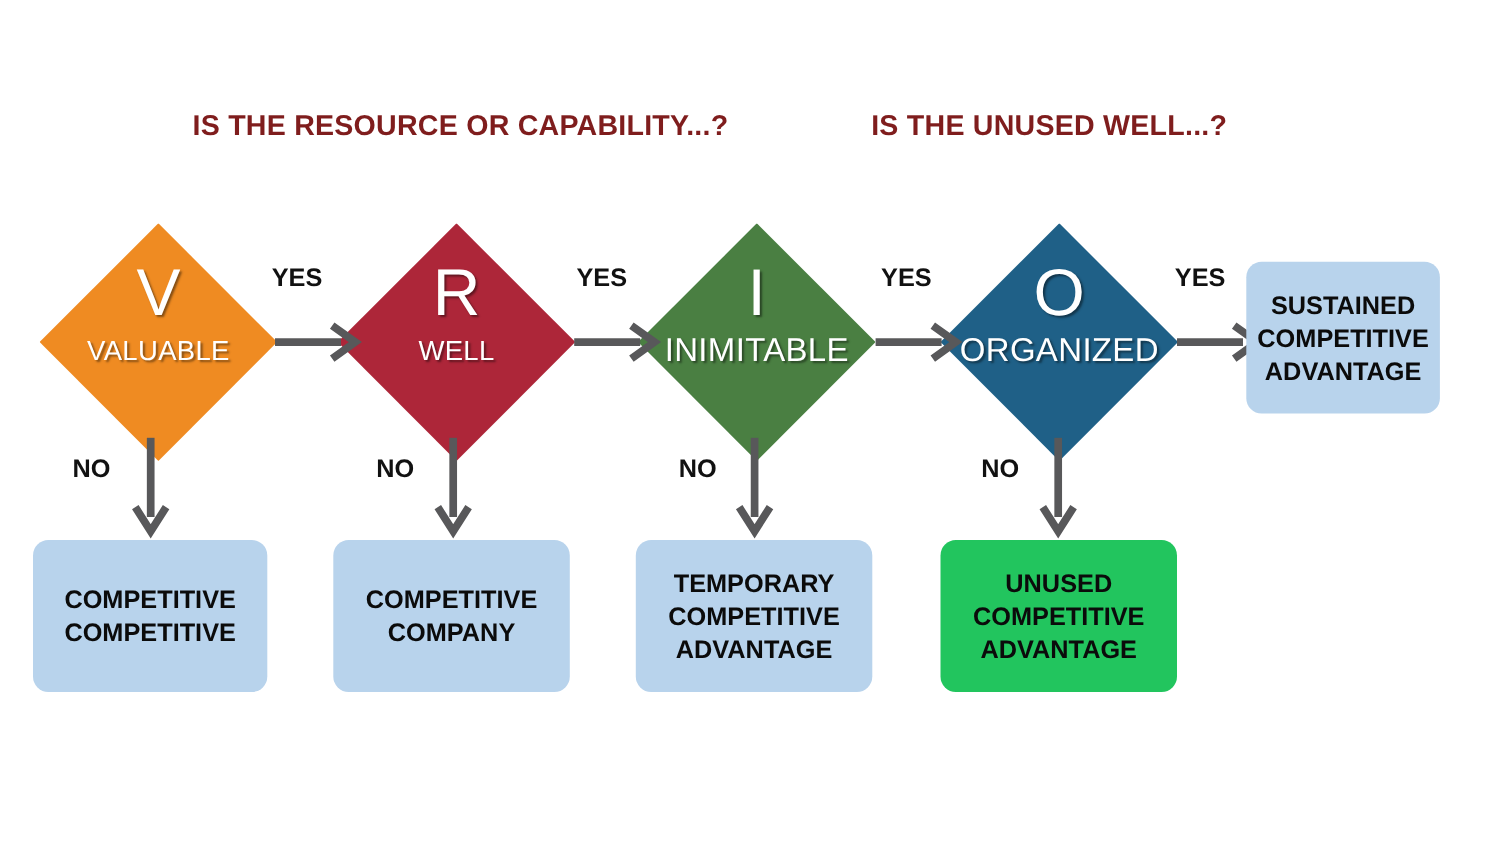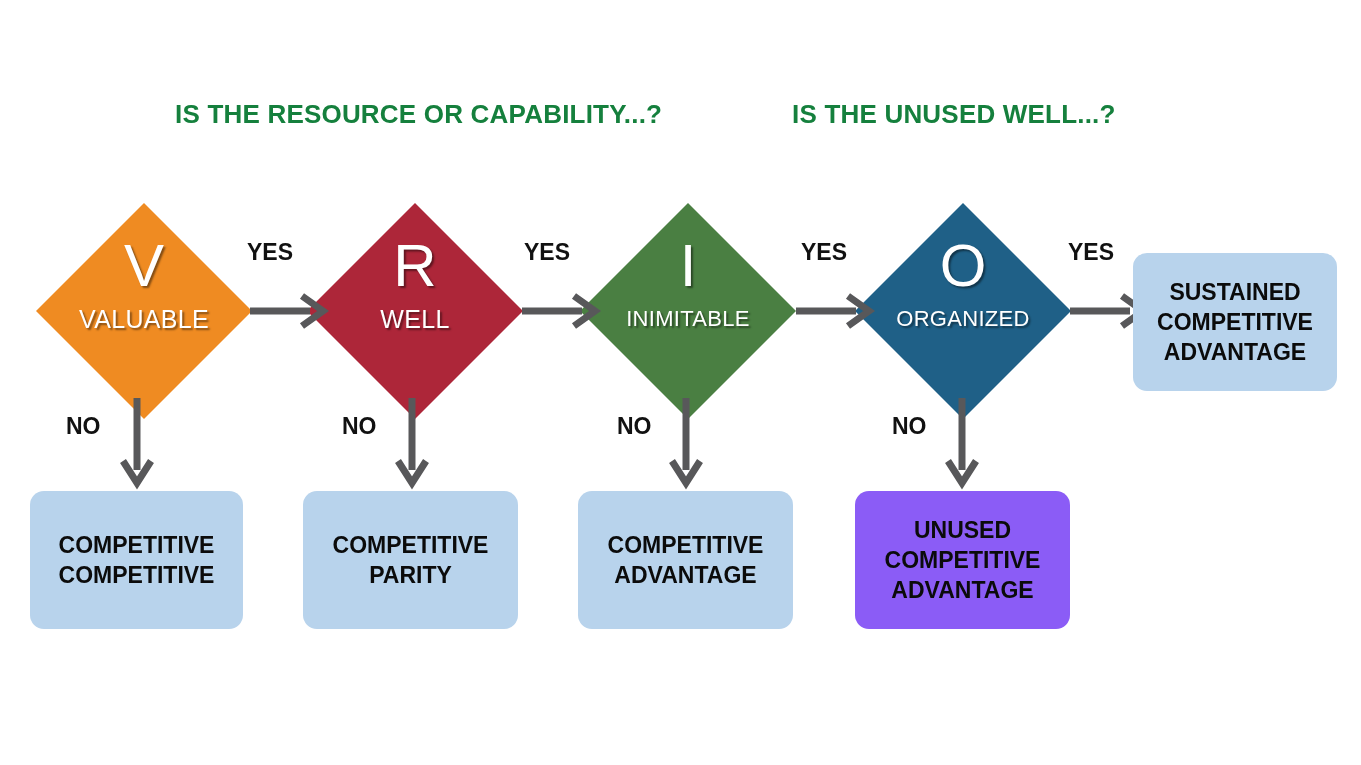--- a/index.html
+++ b/index.html
@@ -22,21 +22,21 @@
     height: 765px;
   }
 
   
   .section-header {
     position: absolute;
     font-family: "Liberation Sans", sans-serif;
     font-weight: bold;
     font-size: 26px;
     letter-spacing: 0.2px;
-    color: #15803d;
+    color: #7f1d1d;
     white-space: nowrap;
     text-align: center;
   }
   #hdr-resource { left: 175px; top: 99px; }
   #hdr-company  { left: 792px; top: 99px; }
 
   
   .diamond-wrap {
     position: absolute;
     width: 216px;
@@ -66,21 +66,21 @@
     line-height: 62px;
   }
   .diamond-word {
     top: 102px;
     font-size: 25px;
     font-weight: normal;
     line-height: 28px;
     letter-spacing: 0.3px;
   }
   .diamond-word.small {
-    font-size: 22px;
+    font-size: 30px;
   }
 
   #dia-v { left: 36px;  top: 203px; }
   #dia-r { left: 307px; top: 203px; }
   #dia-i { left: 580px; top: 203px; }
   #dia-o { left: 855px; top: 203px; }
 
   
   .outcome-box {
     position: absolute;
@@ -95,21 +95,21 @@
   .outcome-line {
     font-family: "Liberation Sans", sans-serif;
     font-weight: bold;
     font-size: 23px;
     line-height: 30px;
     color: #0b0b0b;
     text-align: center;
     white-space: nowrap;
   }
 
-  #box-sustained    { left: 1133px; top: 238px; width: 204px; height: 138px; margin-top: 15px; }
+  #box-sustained    { left: 1133px; top: 238px; width: 176px; height: 138px; }
   #box-disadvantage { left: 30px;   top: 491px; width: 213px; height: 138px; }
   #box-parity       { left: 303px;  top: 491px; width: 215px; height: 138px; }
   #box-temporary    { left: 578px;  top: 491px; width: 215px; height: 138px; }
   #box-unused       { left: 855px;  top: 491px; width: 215px; height: 138px; }
 
   
   .arrow-svg {
     position: absolute;
     overflow: visible;
   }
@@ -227,27 +227,28 @@
     <div class="outcome-line">ADVANTAGE</div>
   </div>
 
   <div class="outcome-box" id="box-disadvantage" style="background:#B8D3EC;">
     <div class="outcome-line">COMPETITIVE</div>
     <div class="outcome-line">COMPETITIVE</div>
   </div>
 
   <div class="outcome-box" id="box-parity" style="background:#B8D3EC;">
     <div class="outcome-line">COMPETITIVE</div>
-    <div class="outcome-line">PARITY</div>
+    <div class="outcome-line">COMPANY</div>
   </div>
 
   <div class="outcome-box" id="box-temporary" style="background:#B8D3EC;">
+    <div class="outcome-line">TEMPORARY</div>
     <div class="outcome-line">COMPETITIVE</div>
     <div class="outcome-line">ADVANTAGE</div>
   </div>
 
-  <div class="outcome-box" id="box-unused" style="background:#8b5cf6;">
+  <div class="outcome-box" id="box-unused" style="background:#22c55e;">
     <div class="outcome-line">UNUSED</div>
     <div class="outcome-line">COMPETITIVE</div>
     <div class="outcome-line">ADVANTAGE</div>
   </div>
 
 </div>
 
 </body></html>

